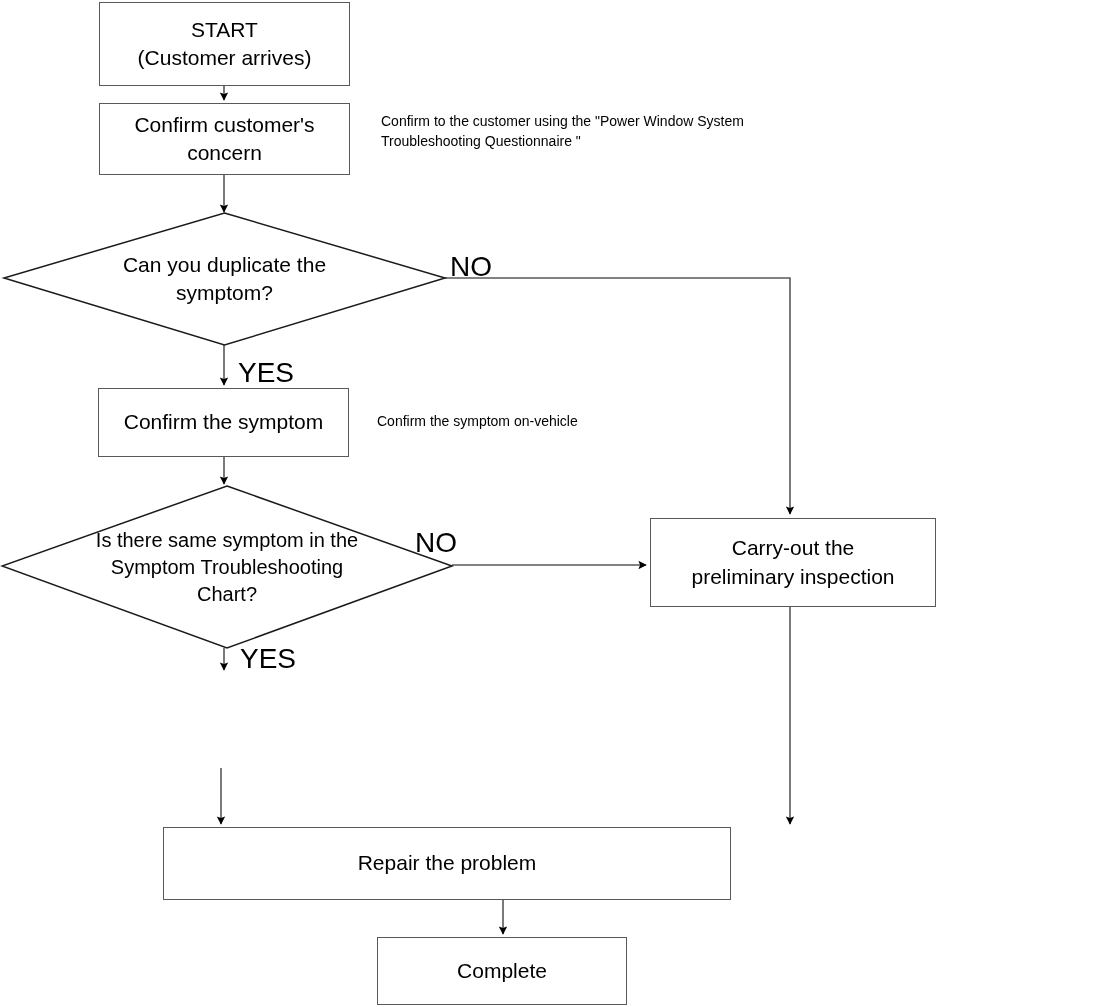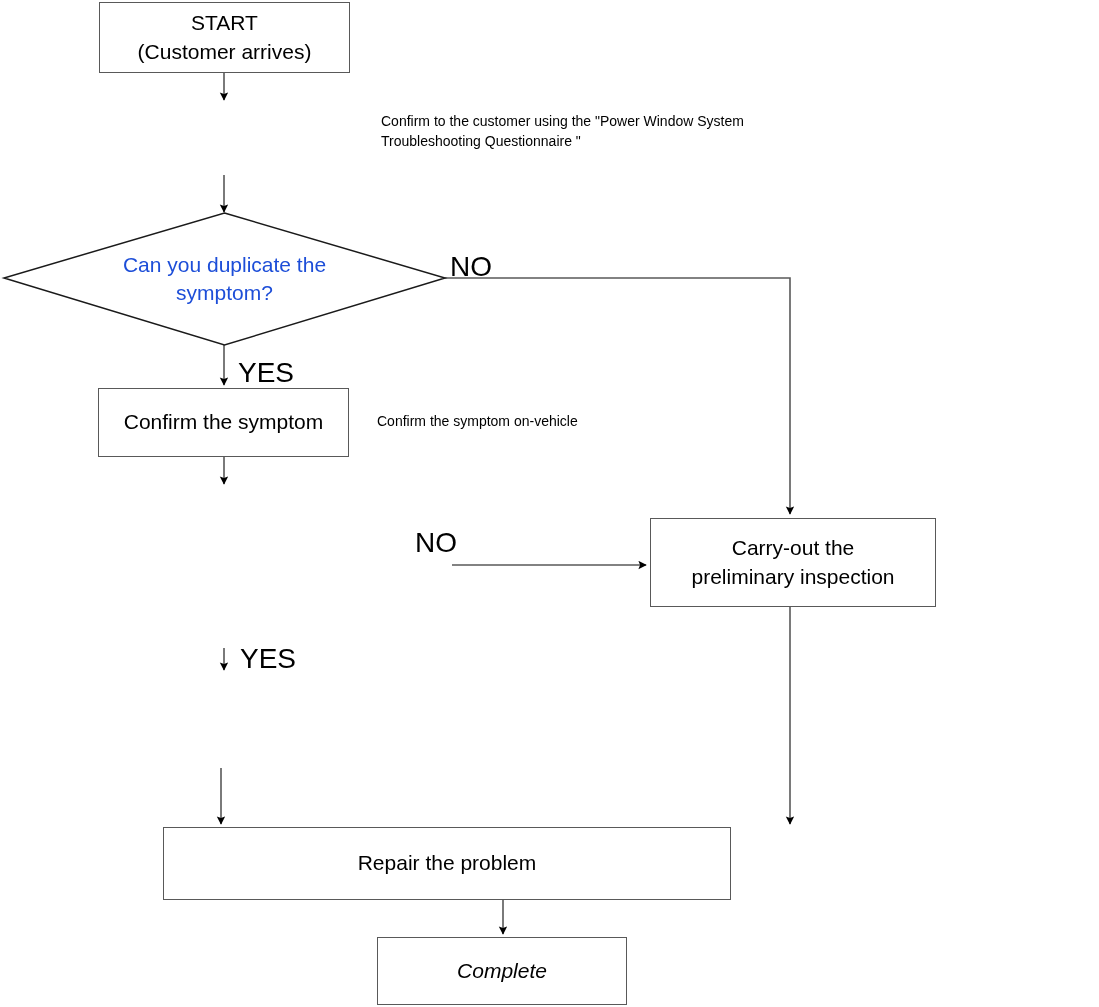--- a/index.html
+++ b/index.html
@@ -47,21 +47,21 @@
     top: 0;
     width: 100%;
     height: 100%;
     display: flex;
     align-items: center;
     justify-content: center;
     text-align: center;
     font-size: 21px;
     line-height: 1.35;
     white-space: pre-line;
-    color: #1d4ed8;
+    color: #000000;
   }
   .annot {
     position: absolute;
     font-size: 14px;
     line-height: 1.45;
     color: #000000;
     white-space: pre-line;
     text-align: left;
   }
   .edge-label {
@@ -105,25 +105,29 @@
 
     <line x1="224" y1="648" x2="224" y2="670" stroke="#595959" stroke-width="1.6" marker-end="url(#arrowhead)"></line>
 
     <line x1="221" y1="768" x2="221" y2="824" stroke="#595959" stroke-width="1.6" marker-end="url(#arrowhead)"></line>
 
     <line x1="790" y1="607" x2="790" y2="824" stroke="#595959" stroke-width="1.6" marker-end="url(#arrowhead)"></line>
 
     <line x1="503" y1="900" x2="503" y2="934" stroke="#595959" stroke-width="1.6" marker-end="url(#arrowhead)"></line>
   </svg>
 
-  <div class="node" style="left:99px; top:2px; width:251px; height:71px;">
+  <div class="node" style="left:99px; top:2px; width:251px; height:84px;">
     <span>START
 (Customer arrives)</span>
   </div>
 
+  <div class="node" style="left:99px; top:103px; width:251px; height:72px;">
+    <span>Confirm customer's
+concern</span>
+  </div>
 
   <div class="annot" style="left:381px; top:111px; width:660px;">Confirm to the customer using the "Power Window System
 Troubleshooting Questionnaire "</div>
 
   <div class="diamond-wrap" style="left:4px; top:213px; width:441px; height:132px;">
     <svg width="441" height="132" viewBox="0 0 441 132" xmlns="http://www.w3.org/2000/svg">
       <polygon points="220.5,0 441,65 220.5,132 0,65" fill="#ffffff" stroke="#1a1a1a" stroke-width="1.5"></polygon>
     </svg>
     <div class="diamond-label">Can you duplicate the
 symptom?</div>
@@ -132,32 +136,40 @@
   <div class="edge-label" style="left:450px; top:253px;">NO</div>
 
   <div class="edge-label" style="left:238px; top:359px;">YES</div>
 
   <div class="node" style="left:98px; top:388px; width:251px; height:69px;">
     <span>Confirm the symptom</span>
   </div>
 
   <div class="annot" style="left:377px; top:411px; width:420px;">Confirm the symptom on-vehicle</div>
 
+  <div class="diamond-wrap" style="left:2px; top:486px; width:450px; height:162px;">
+    <svg width="450" height="162" viewBox="0 0 450 162" xmlns="http://www.w3.org/2000/svg">
+      <polygon points="225,0 450,80 225,162 0,80" fill="#ffffff" stroke="#1a1a1a" stroke-width="1.5"></polygon>
+    </svg>
+    <div class="diamond-label" style="font-size:20px;">Is there same symptom in the
+Symptom Troubleshooting
+Chart?</div>
+  </div>
 
   <div class="edge-label" style="left:415px; top:529px;">NO</div>
 
   <div class="edge-label" style="left:240px; top:645px;">YES</div>
 
   <div class="node" style="left:650px; top:518px; width:286px; height:89px;">
     <span>Carry-out the
 preliminary inspection</span>
   </div>
 
 
   <div class="node" style="left:163px; top:827px; width:568px; height:73px;">
     <span>Repair the problem</span>
   </div>
 
-  <div class="node" style="left:377px; top:937px; width:250px; height:68px;font-style:italic;">
+  <div class="node" style="left:377px; top:937px; width:250px; height:68px;">
     <span>Complete</span>
   </div>
 
 </div>
 
 </body></html>

